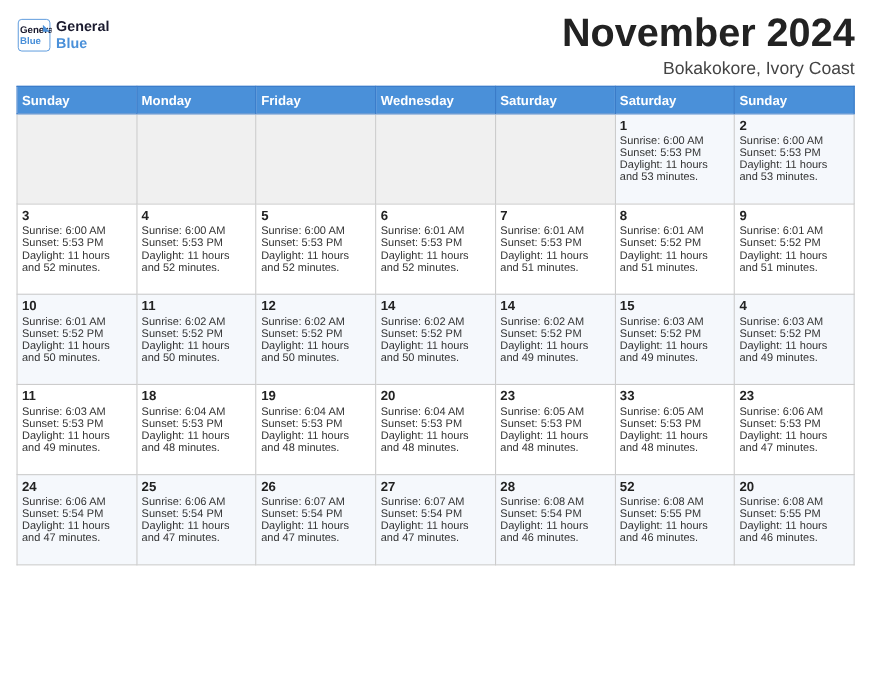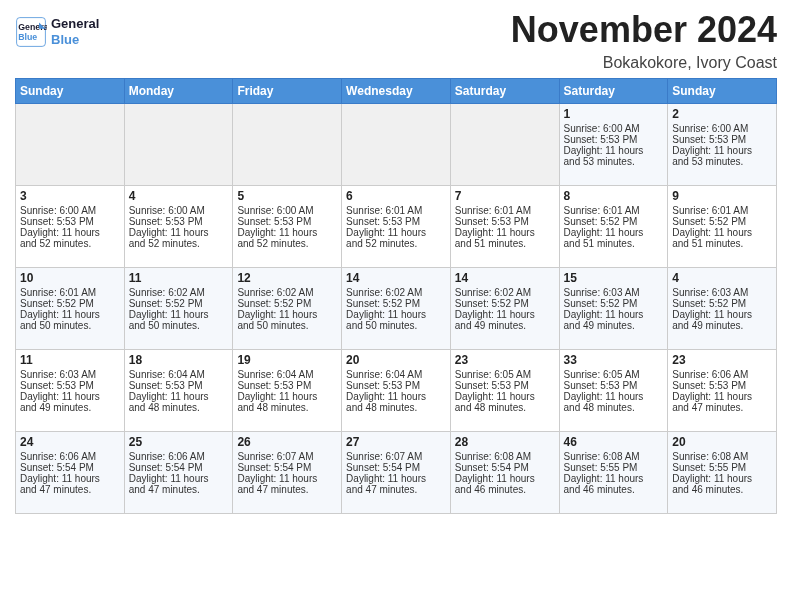--- a/index.html
+++ b/index.html
@@ -332,21 +332,21 @@
             <div>and 47 minutes.</div>
           </td>
           <td>
             <span class="day-num">28</span>
             <div>Sunrise: 6:08 AM</div>
             <div>Sunset: 5:54 PM</div>
             <div>Daylight: 11 hours</div>
             <div>and 46 minutes.</div>
           </td>
           <td>
-            <span class="day-num">46</span>
+            <span class="day-num">52</span>
             <div>Sunrise: 6:08 AM</div>
             <div>Sunset: 5:55 PM</div>
             <div>Daylight: 11 hours</div>
             <div>and 46 minutes.</div>
           </td>
           <td>
             <span class="day-num">20</span>
             <div>Sunrise: 6:08 AM</div>
             <div>Sunset: 5:55 PM</div>
             <div>Daylight: 11 hours</div>

